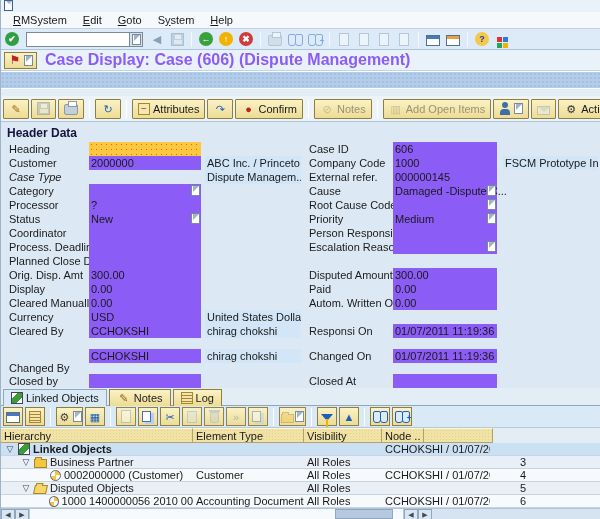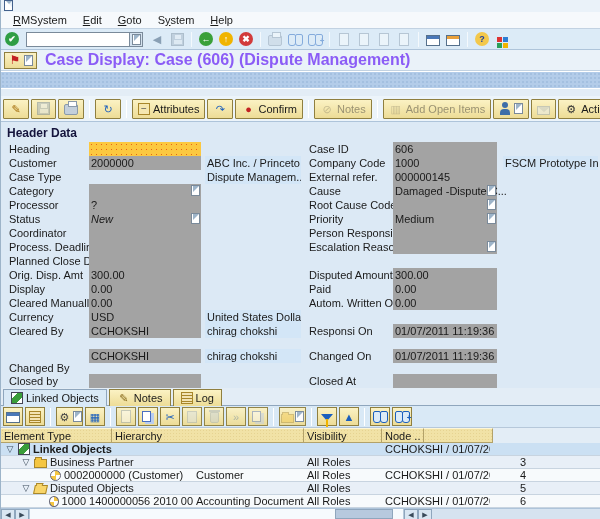--- a/index.html
+++ b/index.html
@@ -80,21 +80,21 @@
     background:linear-gradient(#fbf2c4,#eddc96); border:1px solid #8f7f3f; border-radius:1px; cursor:default; white-space:nowrap; }
   .ybtn.dis { color:#9a9272; }
   .ybtn.dis .ic { opacity:.5; }
   .vsep2 { width:1px; height:18px; background:#9fb4c9; border-right:1px solid #fff; margin:0 3px; }
 
   
   .sect-title { height:20px; padding:4px 0 0 6px; font-weight:bold; font-size:12px; color:#14143c; background:#dce9f5; }
   .form { height:246px; background:#dce9f5; display:grid; grid-template-rows:repeat(16,1fr); padding-left:8px; }
   .frow { display:grid; grid-template-columns:80px 112px 4px 96px 8px 84px 104px 6px 95px; align-items:center; }
   .flabel { overflow:hidden; white-space:nowrap; }
-  .fld { position:relative; height:14px; background:#a3a3a3; line-height:14px; padding:0 2px; white-space:nowrap; }
+  .fld { position:relative; height:14px; background:#8b5cf6; line-height:14px; padding:0 2px; white-space:nowrap; }
   .fld.mand { background-color:#fcc840; background-image:radial-gradient(#e2661a 22%, transparent 25%); background-size:5px 5px; }
   .fld .dd { position:absolute; right:1px; top:1px; }
   .fdesc { height:14px; line-height:14px; padding:0 2px; white-space:nowrap; overflow:hidden; }
   .fdesc.has { background:#d3e6f7; }
 
   
   .tabstrip { height:18px; background:#e3edf6; display:flex; align-items:flex-end; padding-left:2px; position:relative; }
   .tabstrip::after { content:""; position:absolute; left:0; right:0; bottom:0; height:1px; background:#8fa6bd; }
   .tab { display:inline-flex; align-items:center; gap:3px; height:17px; padding:0 7px; margin-right:2px;
     background:linear-gradient(#fbf2c4,#eddc96); border:1px solid #8f7f3f; border-bottom:none; position:relative; z-index:1; }
@@ -280,21 +280,21 @@
       </div>
       <div class="frow">
         <span class="flabel" style="grid-column: 1;">Customer</span>
         <div class="fld" style="grid-column: 2;"><span class="val">2000000</span></div>
         <span class="fdesc has" style="grid-column: 4;">ABC Inc. / Princeto...</span>
         <span class="flabel" style="grid-column: 6;">Company Code</span>
         <div class="fld" style="grid-column: 7;"><span class="val">1000</span></div>
         <span class="fdesc has" style="grid-column: 9;">FSCM Prototype Inc.</span>
       </div>
       <div class="frow">
-        <span class="flabel" style="grid-column: 1;">Case Type</span>
+        <span class="flabel" style="grid-column: 1; font-style: italic;">Case Type</span>
         <span class="fdesc has" style="grid-column: 4;">Dispute Managem...</span>
         <span class="flabel" style="grid-column: 6;">External refer.</span>
         <div class="fld" style="grid-column: 7;"><span class="val">000000145</span></div>
         <span class="fdesc" style="grid-column: 9;"></span>
       </div>
       <div class="frow">
         <span class="flabel" style="grid-column: 1;">Category</span>
         <div class="fld" style="grid-column: 2;"><span class="val"></span><span class="dd"></span></div>
         <span class="fdesc" style="grid-column: 4;"></span>
         <span class="flabel" style="grid-column: 6;">Cause</span>
@@ -304,21 +304,21 @@
       <div class="frow">
         <span class="flabel" style="grid-column: 1;">Processor</span>
         <div class="fld" style="grid-column: 2;"><span class="val">?</span></div>
         <span class="fdesc" style="grid-column: 4;"></span>
         <span class="flabel" style="grid-column: 6;">Root Cause Code</span>
         <div class="fld" style="grid-column: 7;"><span class="val"></span><span class="dd"></span></div>
         <span class="fdesc" style="grid-column: 9;"></span>
       </div>
       <div class="frow">
         <span class="flabel" style="grid-column: 1;">Status</span>
-        <div class="fld" style="grid-column: 2; font-style: italic;"><span class="val">New</span><span class="dd"></span></div>
+        <div class="fld" style="grid-column: 2;"><span class="val">New</span><span class="dd"></span></div>
         <span class="fdesc" style="grid-column: 4;"></span>
         <span class="flabel" style="grid-column: 6;">Priority</span>
         <div class="fld" style="grid-column: 7;"><span class="val">Medium</span><span class="dd"></span></div>
         <span class="fdesc" style="grid-column: 9;"></span>
       </div>
       <div class="frow">
         <span class="flabel" style="grid-column: 1;">Coordinator</span>
         <div class="fld" style="grid-column: 2;"><span class="val"></span></div>
         <span class="fdesc" style="grid-column: 4;"></span>
         <span class="flabel" style="grid-column: 6;">Person Responsi...</span>
@@ -462,22 +462,22 @@
       </span>
       <span class="tbtn">
         <span class="ic sh-binoc-plus">
           <i>+</i>
         </span>
       </span>
     </div>
 
   <div>
     <div class="ghead">
+        <div class="hcell" style="width: 192px;">Hierarchy</div>
         <div class="hcell" style="width: 111px;">Element Type</div>
-        <div class="hcell" style="width: 192px;">Hierarchy</div>
         <div class="hcell" style="width: 78px;">Visibility</div>
         <div class="hcell" style="width: 42px;">Node ..</div>
         <div class="hcell" style="width: 69px;"></div>
       </div>
     <div class="gbody">
         <div class="trow selected">
           <div class="cell hier" style="width: 192px; padding-left: 4px;">
             <span class="exp">▽</span>
             <span class="ic sh-linked"></span>
             <span class="txt b">Linked Objects</span>

